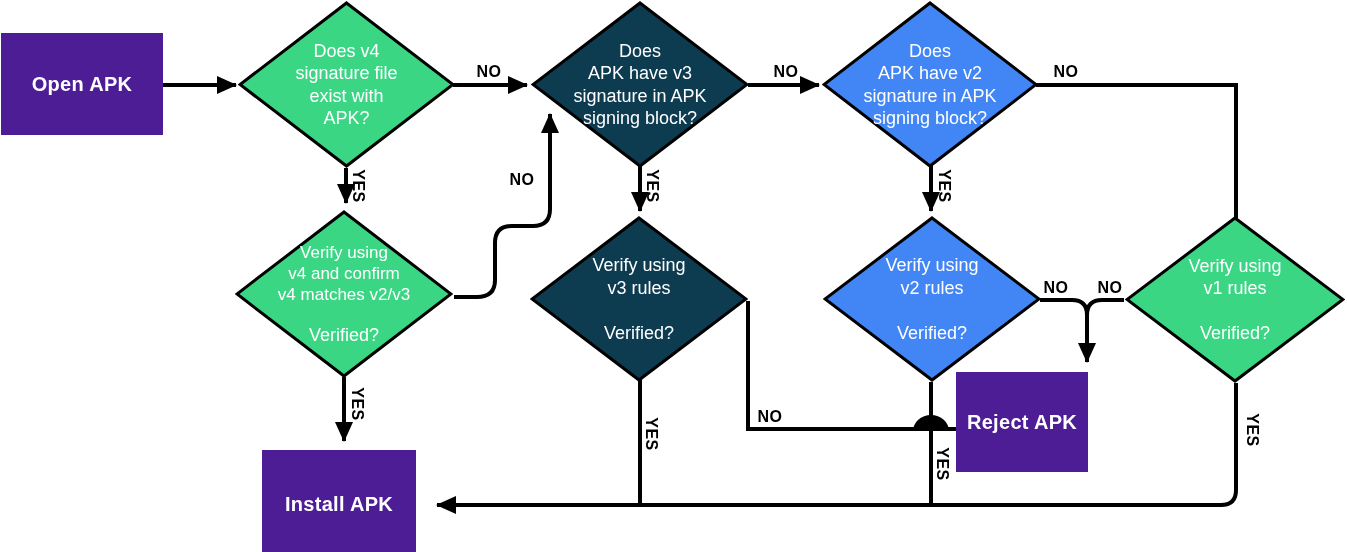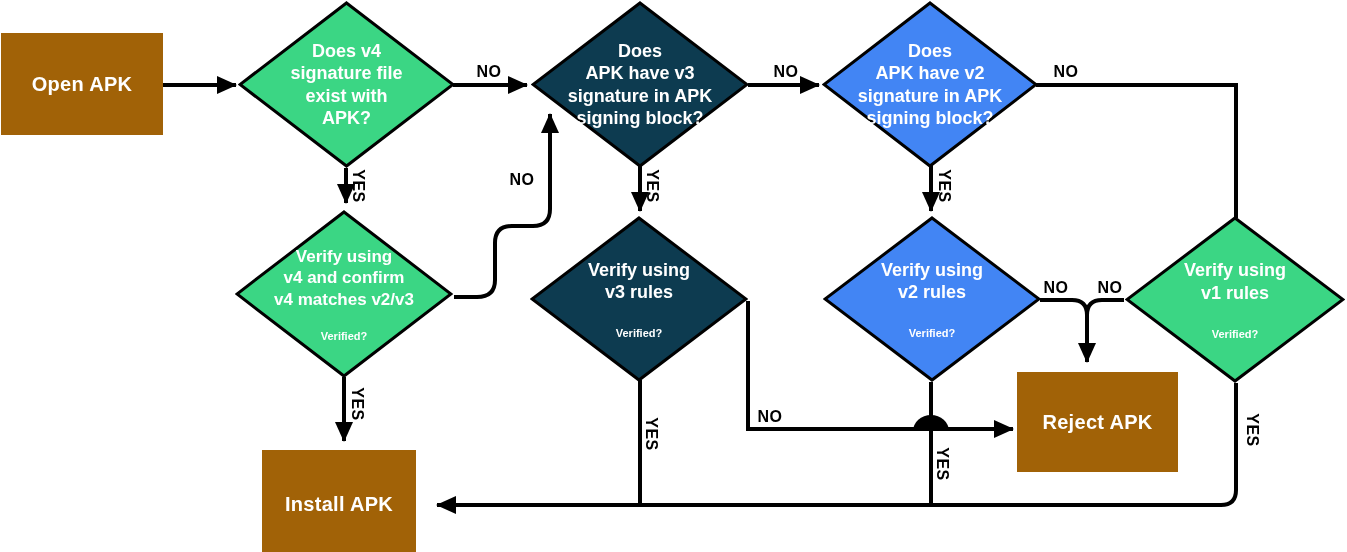--- a/index.html
+++ b/index.html
@@ -12,26 +12,26 @@
   .wires path.hop{stroke:none;fill:#000;}
   .node{position:absolute;z-index:2;}
   .diamond svg{position:absolute;left:0;top:0;width:100%;height:100%;}
   .diamond polygon{stroke:#000;stroke-width:3;}
   .green  polygon{fill:#3BD684;}
   .navy   polygon{fill:#0D3B50;}
   .blue   polygon{fill:#4285F4;}
   .dtext{
     position:relative;z-index:1;height:100%;padding:0 18px;box-sizing:border-box;
     display:flex;flex-direction:column;align-items:center;justify-content:center;gap:24px;
-    color:#fff;font-weight:bold;text-align:center;
+    color:#fff;font-weight:normal;text-align:center;
   }
   .dmain{white-space:pre-line;font-size:18px;line-height:1.24;}
-  .dq{font-size:11px;}
+  .dq{font-size:18px;}
   .rect{
-    background:#a16207;color:#fff;display:flex;align-items:center;justify-content:center;
+    background:#4c1d95;color:#fff;display:flex;align-items:center;justify-content:center;
     font-weight:bold;font-size:20px;letter-spacing:.3px;
   }
   .elabel{
     position:absolute;z-index:3;width:40px;height:22px;line-height:22px;text-align:center;
     font-weight:bold;font-size:16px;color:#000;letter-spacing:.5px;
   }
   .rot{transform:rotate(90deg);}
 </style>
 </head>
 <body>
@@ -60,21 +60,21 @@
     <path d="M1124,300 H1102 Q1087,300 1087,315"></path>
     <path d="M640,380 V506"></path>
     <path d="M931,382 V506"></path>
     <path d="M1236,383 V490 Q1236,505 1221,505 H437" marker-end="url(#ah)"></path>
   </svg>
 
   <div class="node rect" style="left:1px;top:33px;width:162px;height:102px">
     <span>Open APK</span>
   </div>
 
-  <div class="node rect" style="left:1017px;top:372px;width:161px;height:100px">
+  <div class="node rect" style="left:956px;top:372px;width:132px;height:100px">
     <span>Reject APK</span>
   </div>
 
   <div class="node rect" style="left:262px;top:450px;width:154px;height:108px">
     <span>Install APK</span>
   </div>
 
   <div class="node diamond green" style="left:238px;top:1px;width:217px;height:167px">
     <svg viewBox="0 0 217 167" preserveAspectRatio="none">
       <polygon points="108.5,2 215,83.5 108.5,165 2,83.5"></polygon>

